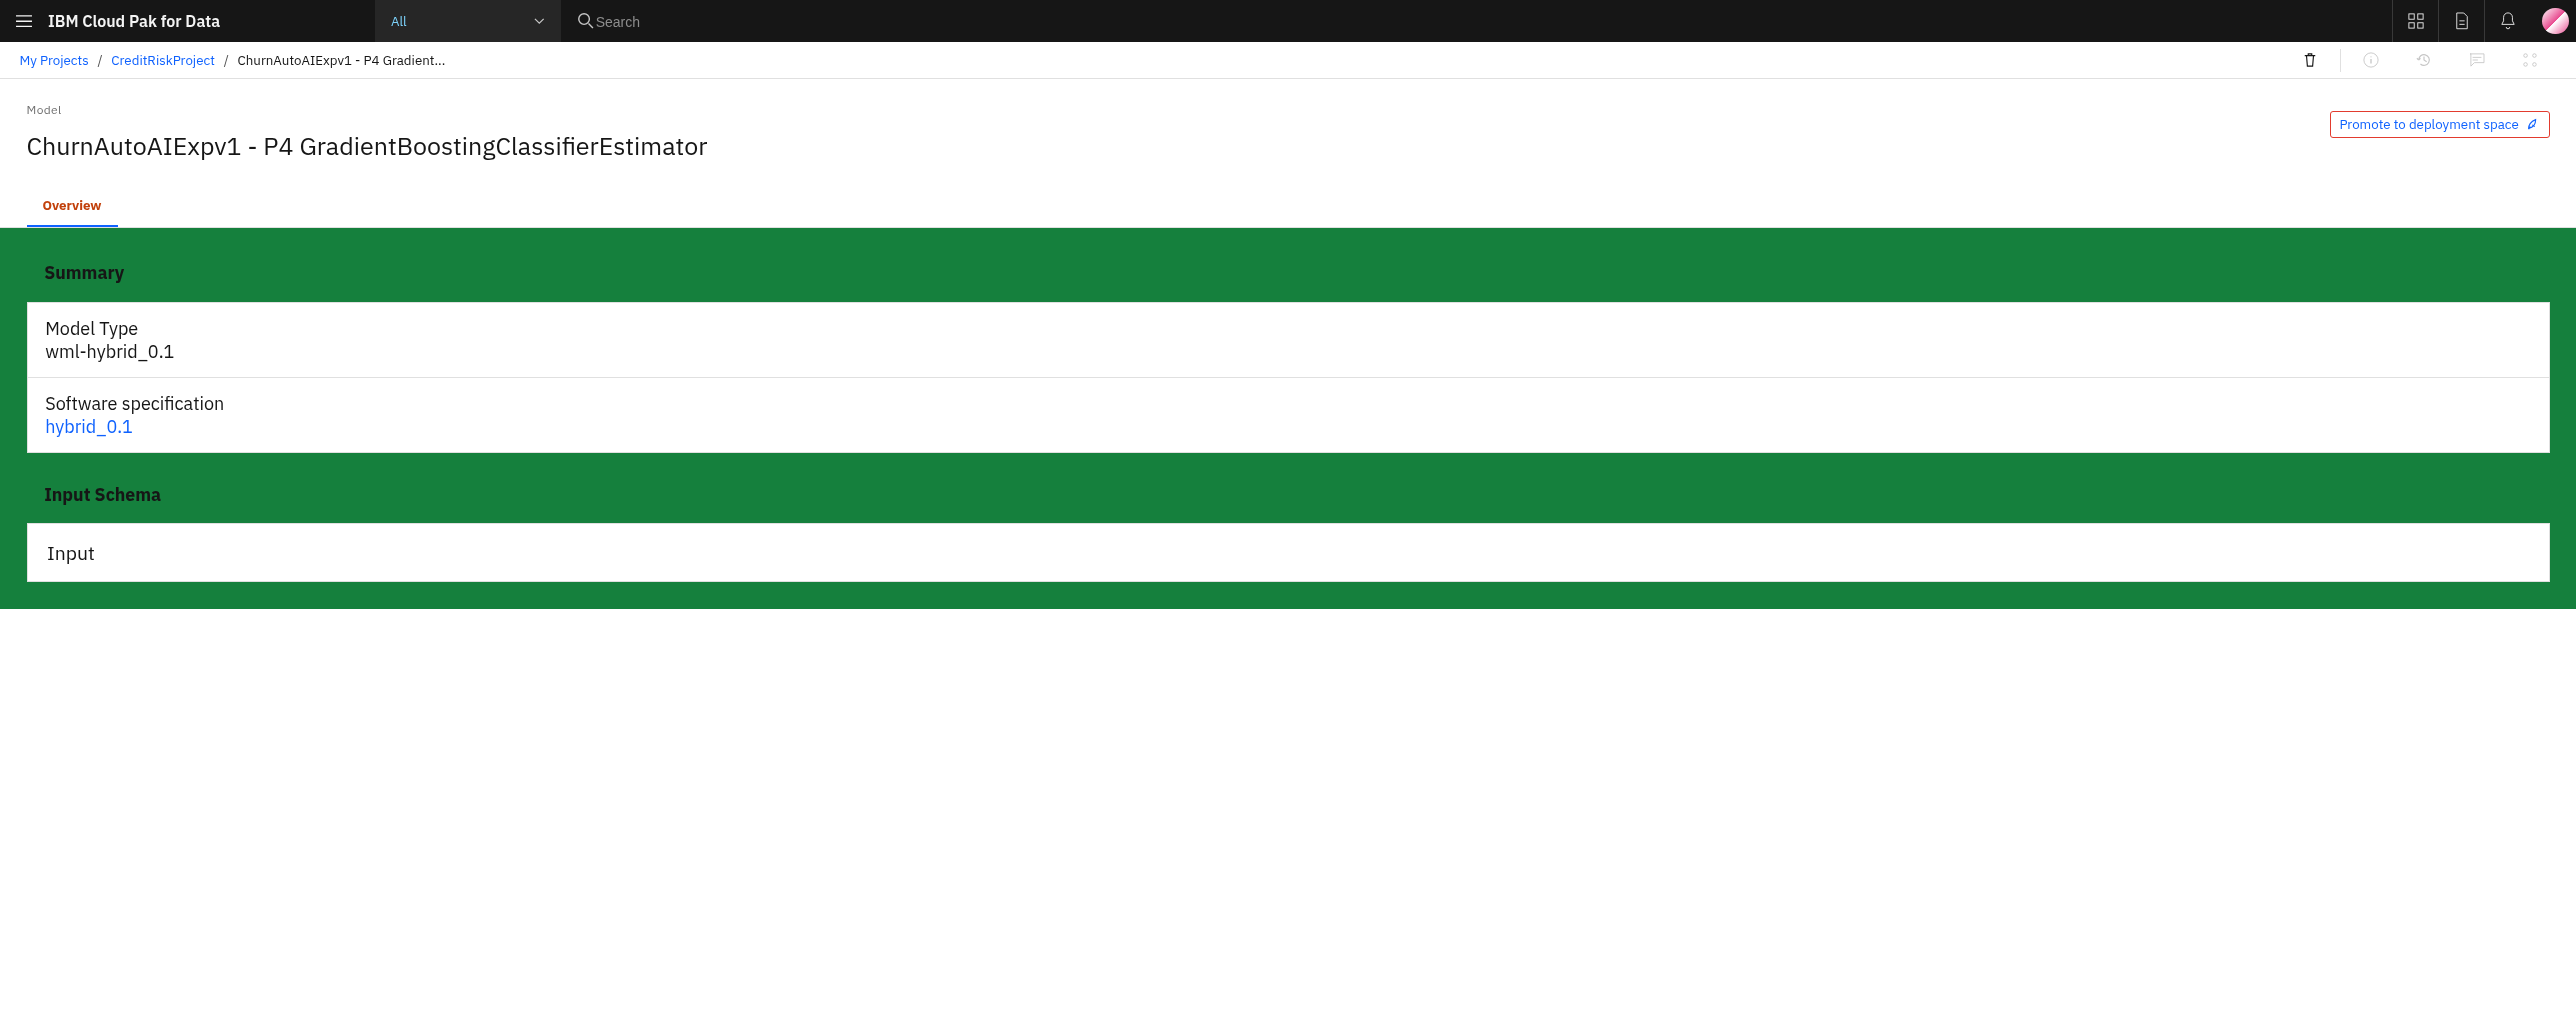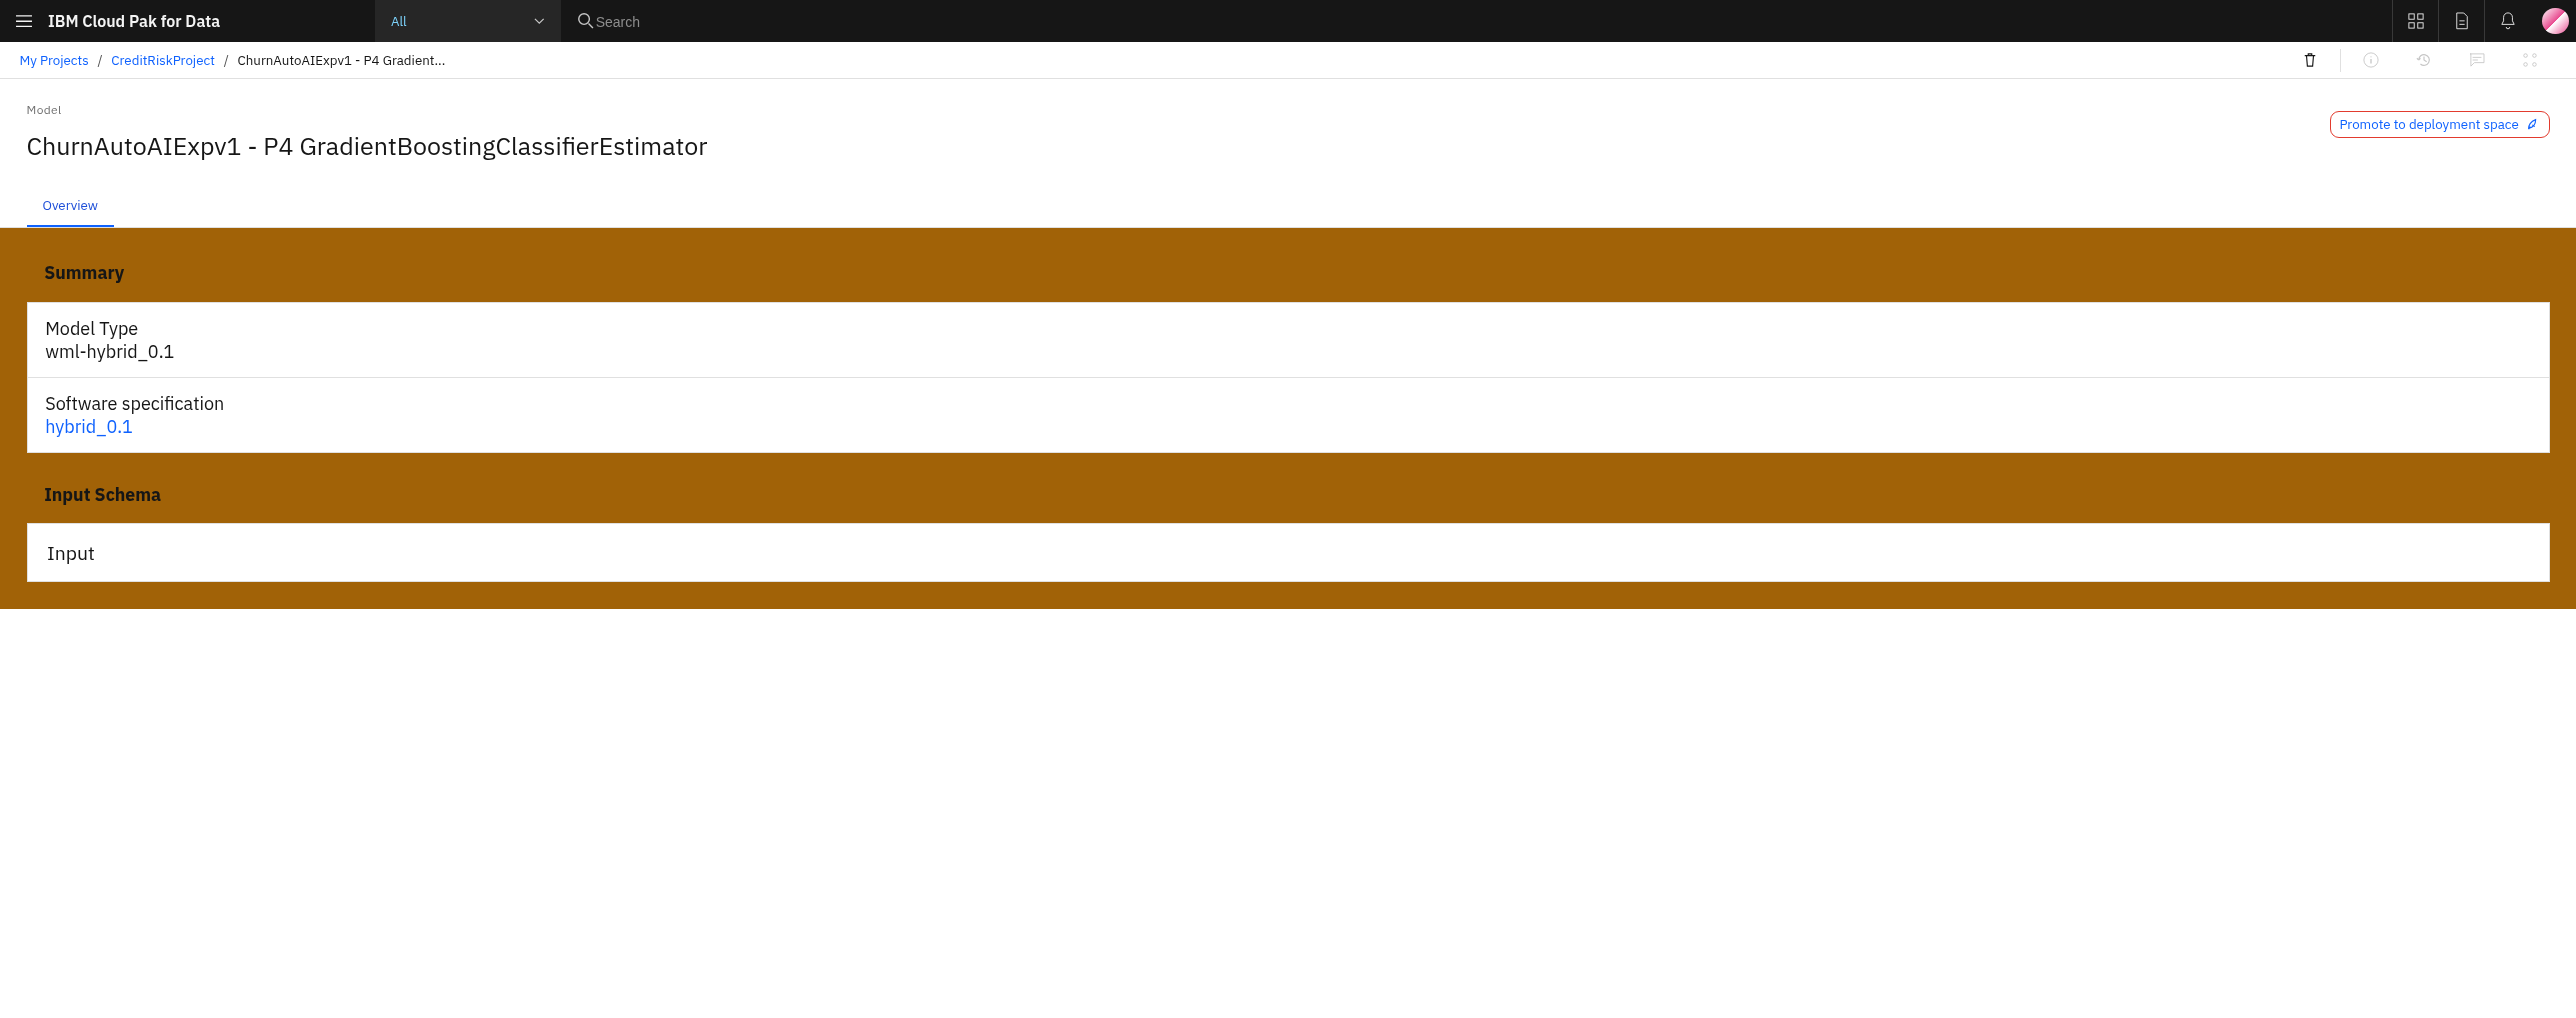--- a/index.html
+++ b/index.html
@@ -27,30 +27,30 @@
   .crumb-current { color:#161616; }
   .crumb-actions { display:flex; align-items:center; gap:0; }
   .crumb-act { width:53px; height:37px; display:flex; align-items:center; justify-content:center; cursor:pointer; color:#525252; }
   .crumb-act.muted { color:#c6c6c6; }
   .vdivider { width:0.9px; height:23px; background:#e0e0e0; margin:0 3.5px; }
 
   
   .page-head { padding: 23px 26.5px 0 26.5px; display:flex; justify-content:space-between; align-items:flex-start; }
   .model-label { color:#6f6f6f; font-size:12px; letter-spacing:0.4px; }
   .model-title { font-size:25px; font-weight:400; margin-top:12.4px; }
-  .promote-wrap { border:1.8px solid #e23b2e; border-radius:9px; padding:3.5px 8.8px; display:flex; align-items:center; gap:7px; margin-top:8.8px; }
+  .promote-wrap { border:1.8px solid #e23b2e; border-radius:3px; padding:3.5px 8.8px; display:flex; align-items:center; gap:7px; margin-top:8.8px; }
   .promote-link { color:#0f62fe; font-size:13.3px; cursor:pointer; display:flex; align-items:center; gap:7px; }
 
   
   .tabs { display:flex; padding: 23px 26.5px 0 26.5px; border-bottom:0.9px solid #e0e0e0; }
-  .tab { padding: 10.6px 16px; font-size:13.3px; color:#1d4ed8; font-weight:400; border-bottom:2.7px solid transparent; cursor:pointer; }
+  .tab { padding: 10.6px 16px; font-size:13.3px; color:#c2410c; font-weight:700; border-bottom:2.7px solid transparent; cursor:pointer; }
   .tab.active { border-bottom-color:#0f62fe; }
 
   
-  .panel { background:#a16207; padding: 26.5px; }
+  .panel { background:#15803d; padding: 26.5px; }
   .section-title { font-size:17.7px; font-weight:700; margin: 7px 0 17.7px 17.7px; }
   .card { background:#fff; border:0.9px solid #e0e0e0; }
   .summary-row { display:flex; padding:14px 17.7px; border-bottom:0.9px solid #e0e0e0; font-size:18px;flex-direction:column; }
   .summary-row:last-child { border-bottom:none; }
   .summary-row .k { width:50%; color:#161616; }
   .summary-row .v { width:50%; color:#161616; }
   .summary-row .v.link { color:#0f62fe; cursor:pointer; }
   .input-card { background:#fff; border:0.9px solid #e0e0e0; padding:16px 19.4px; margin-top:17.7px; }
   .input-card-title { font-size:19.4px; font-weight:400; }
 

